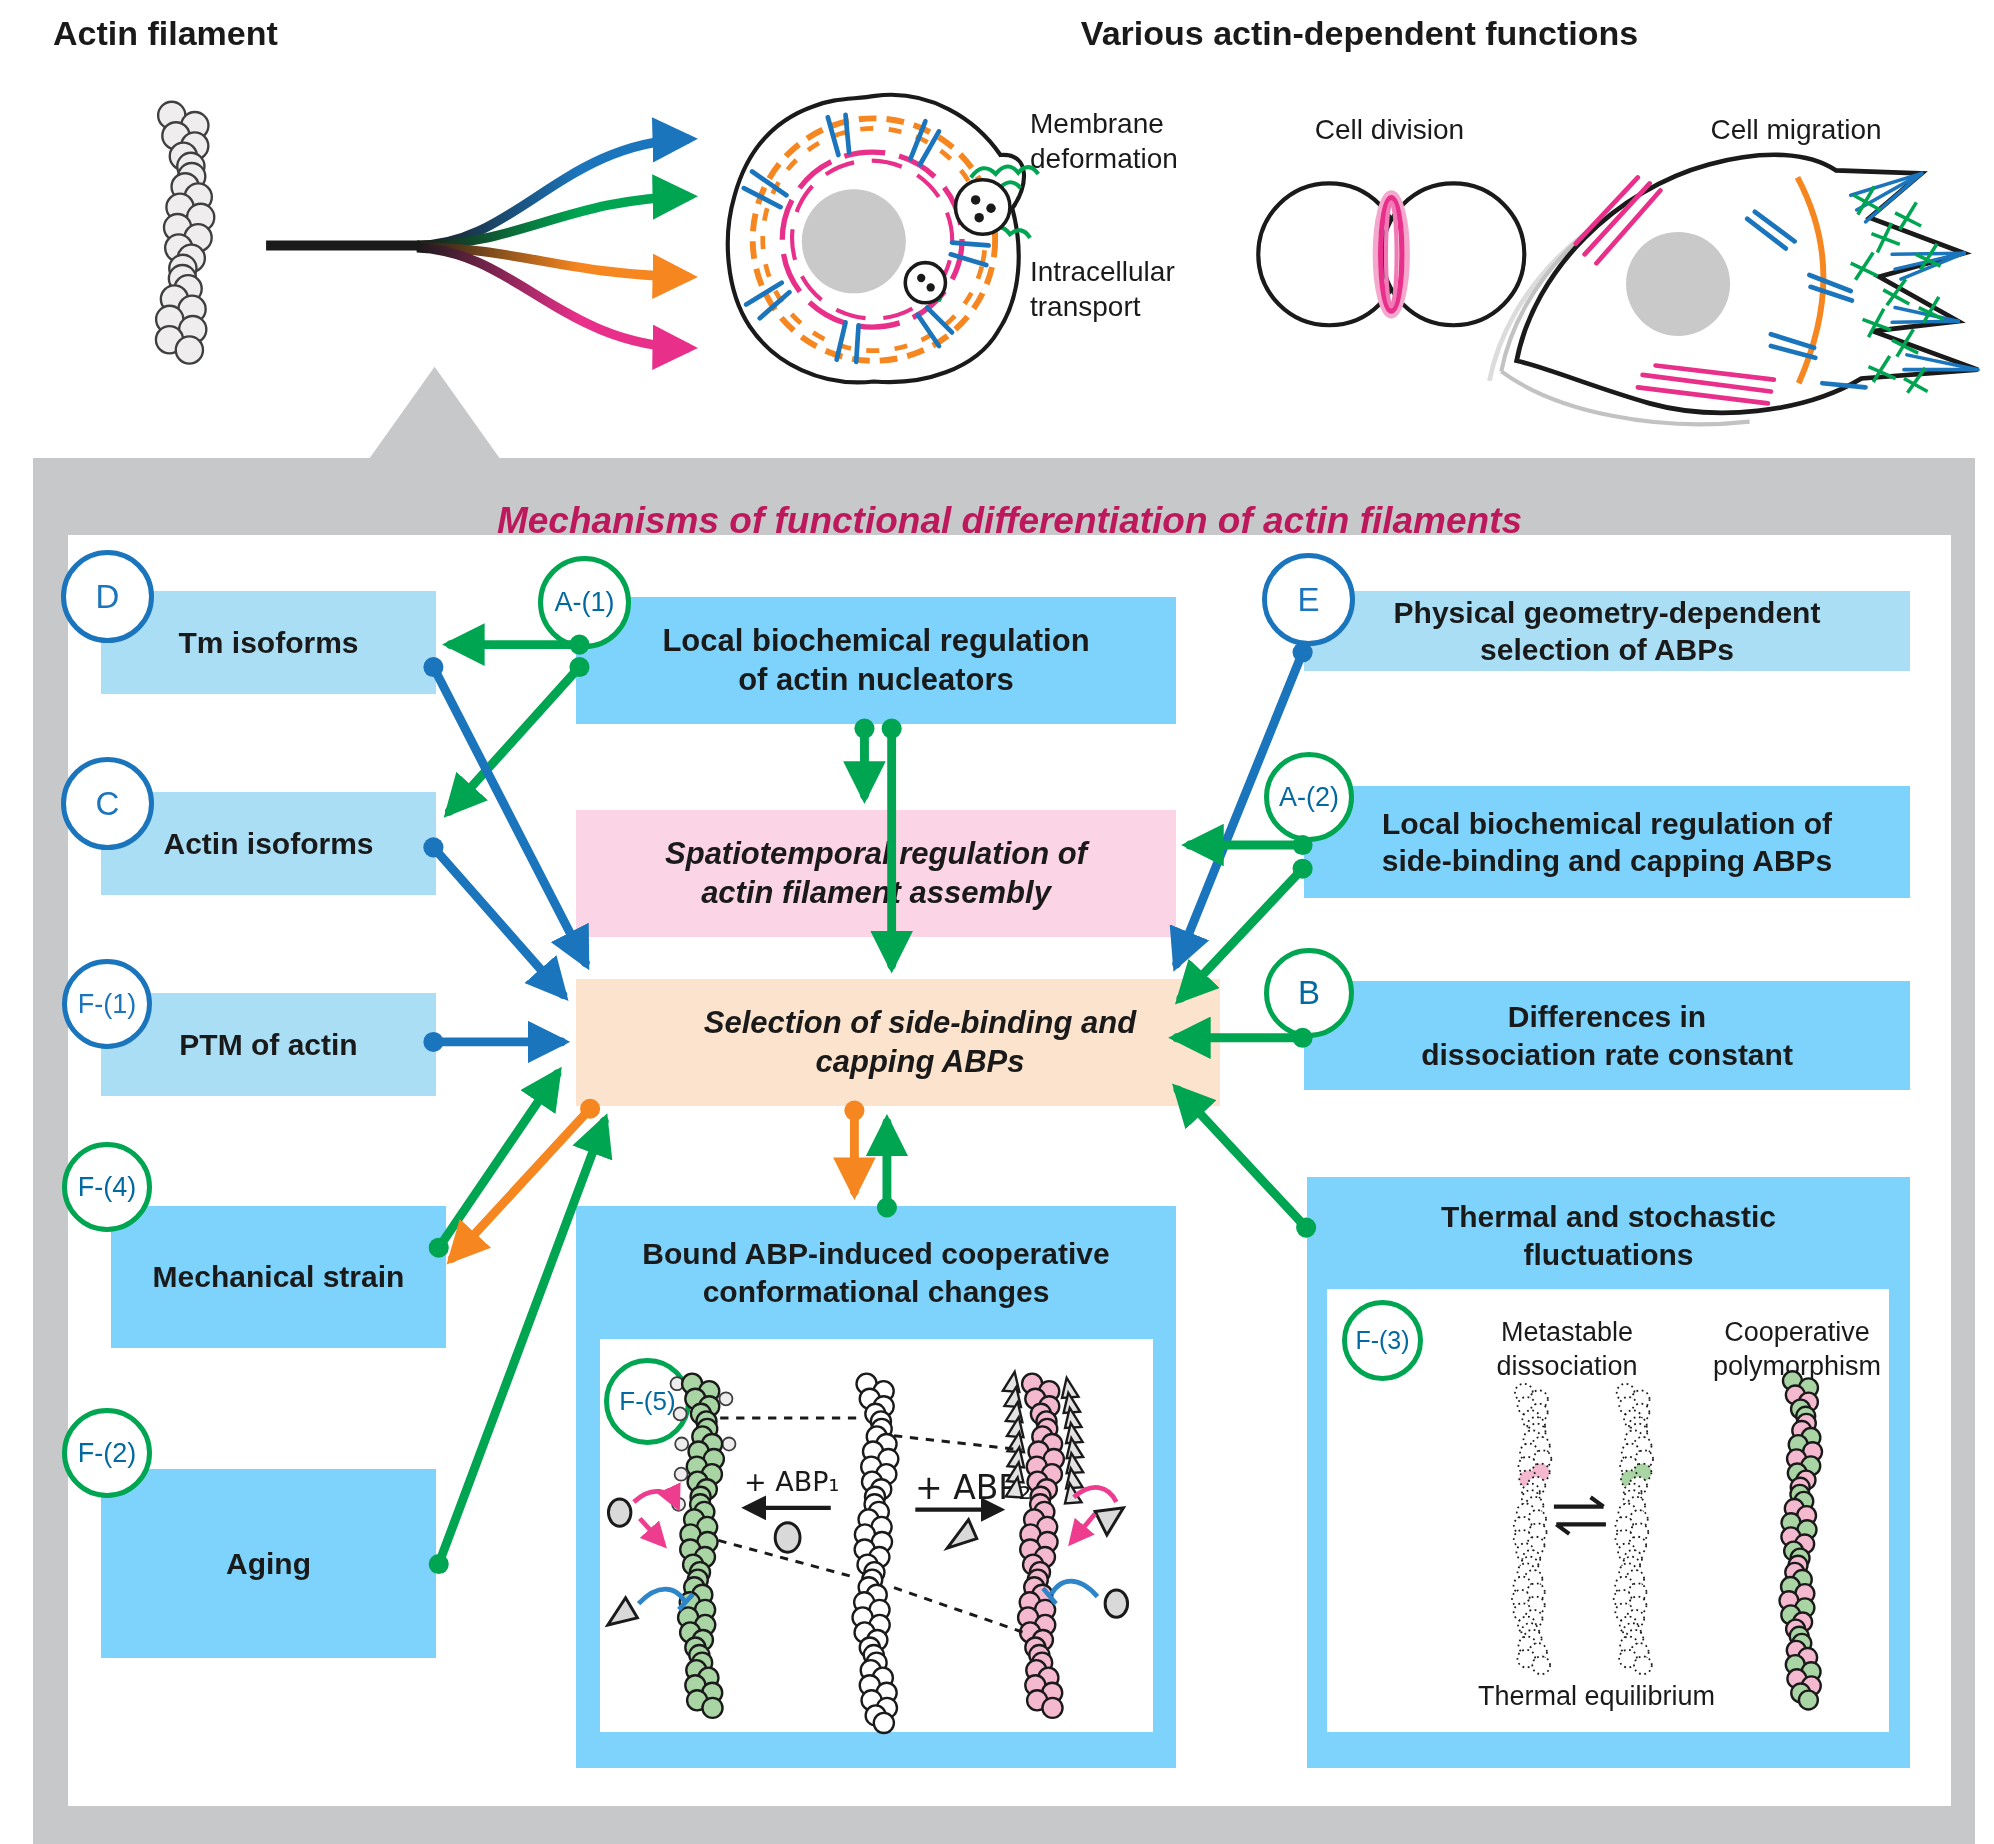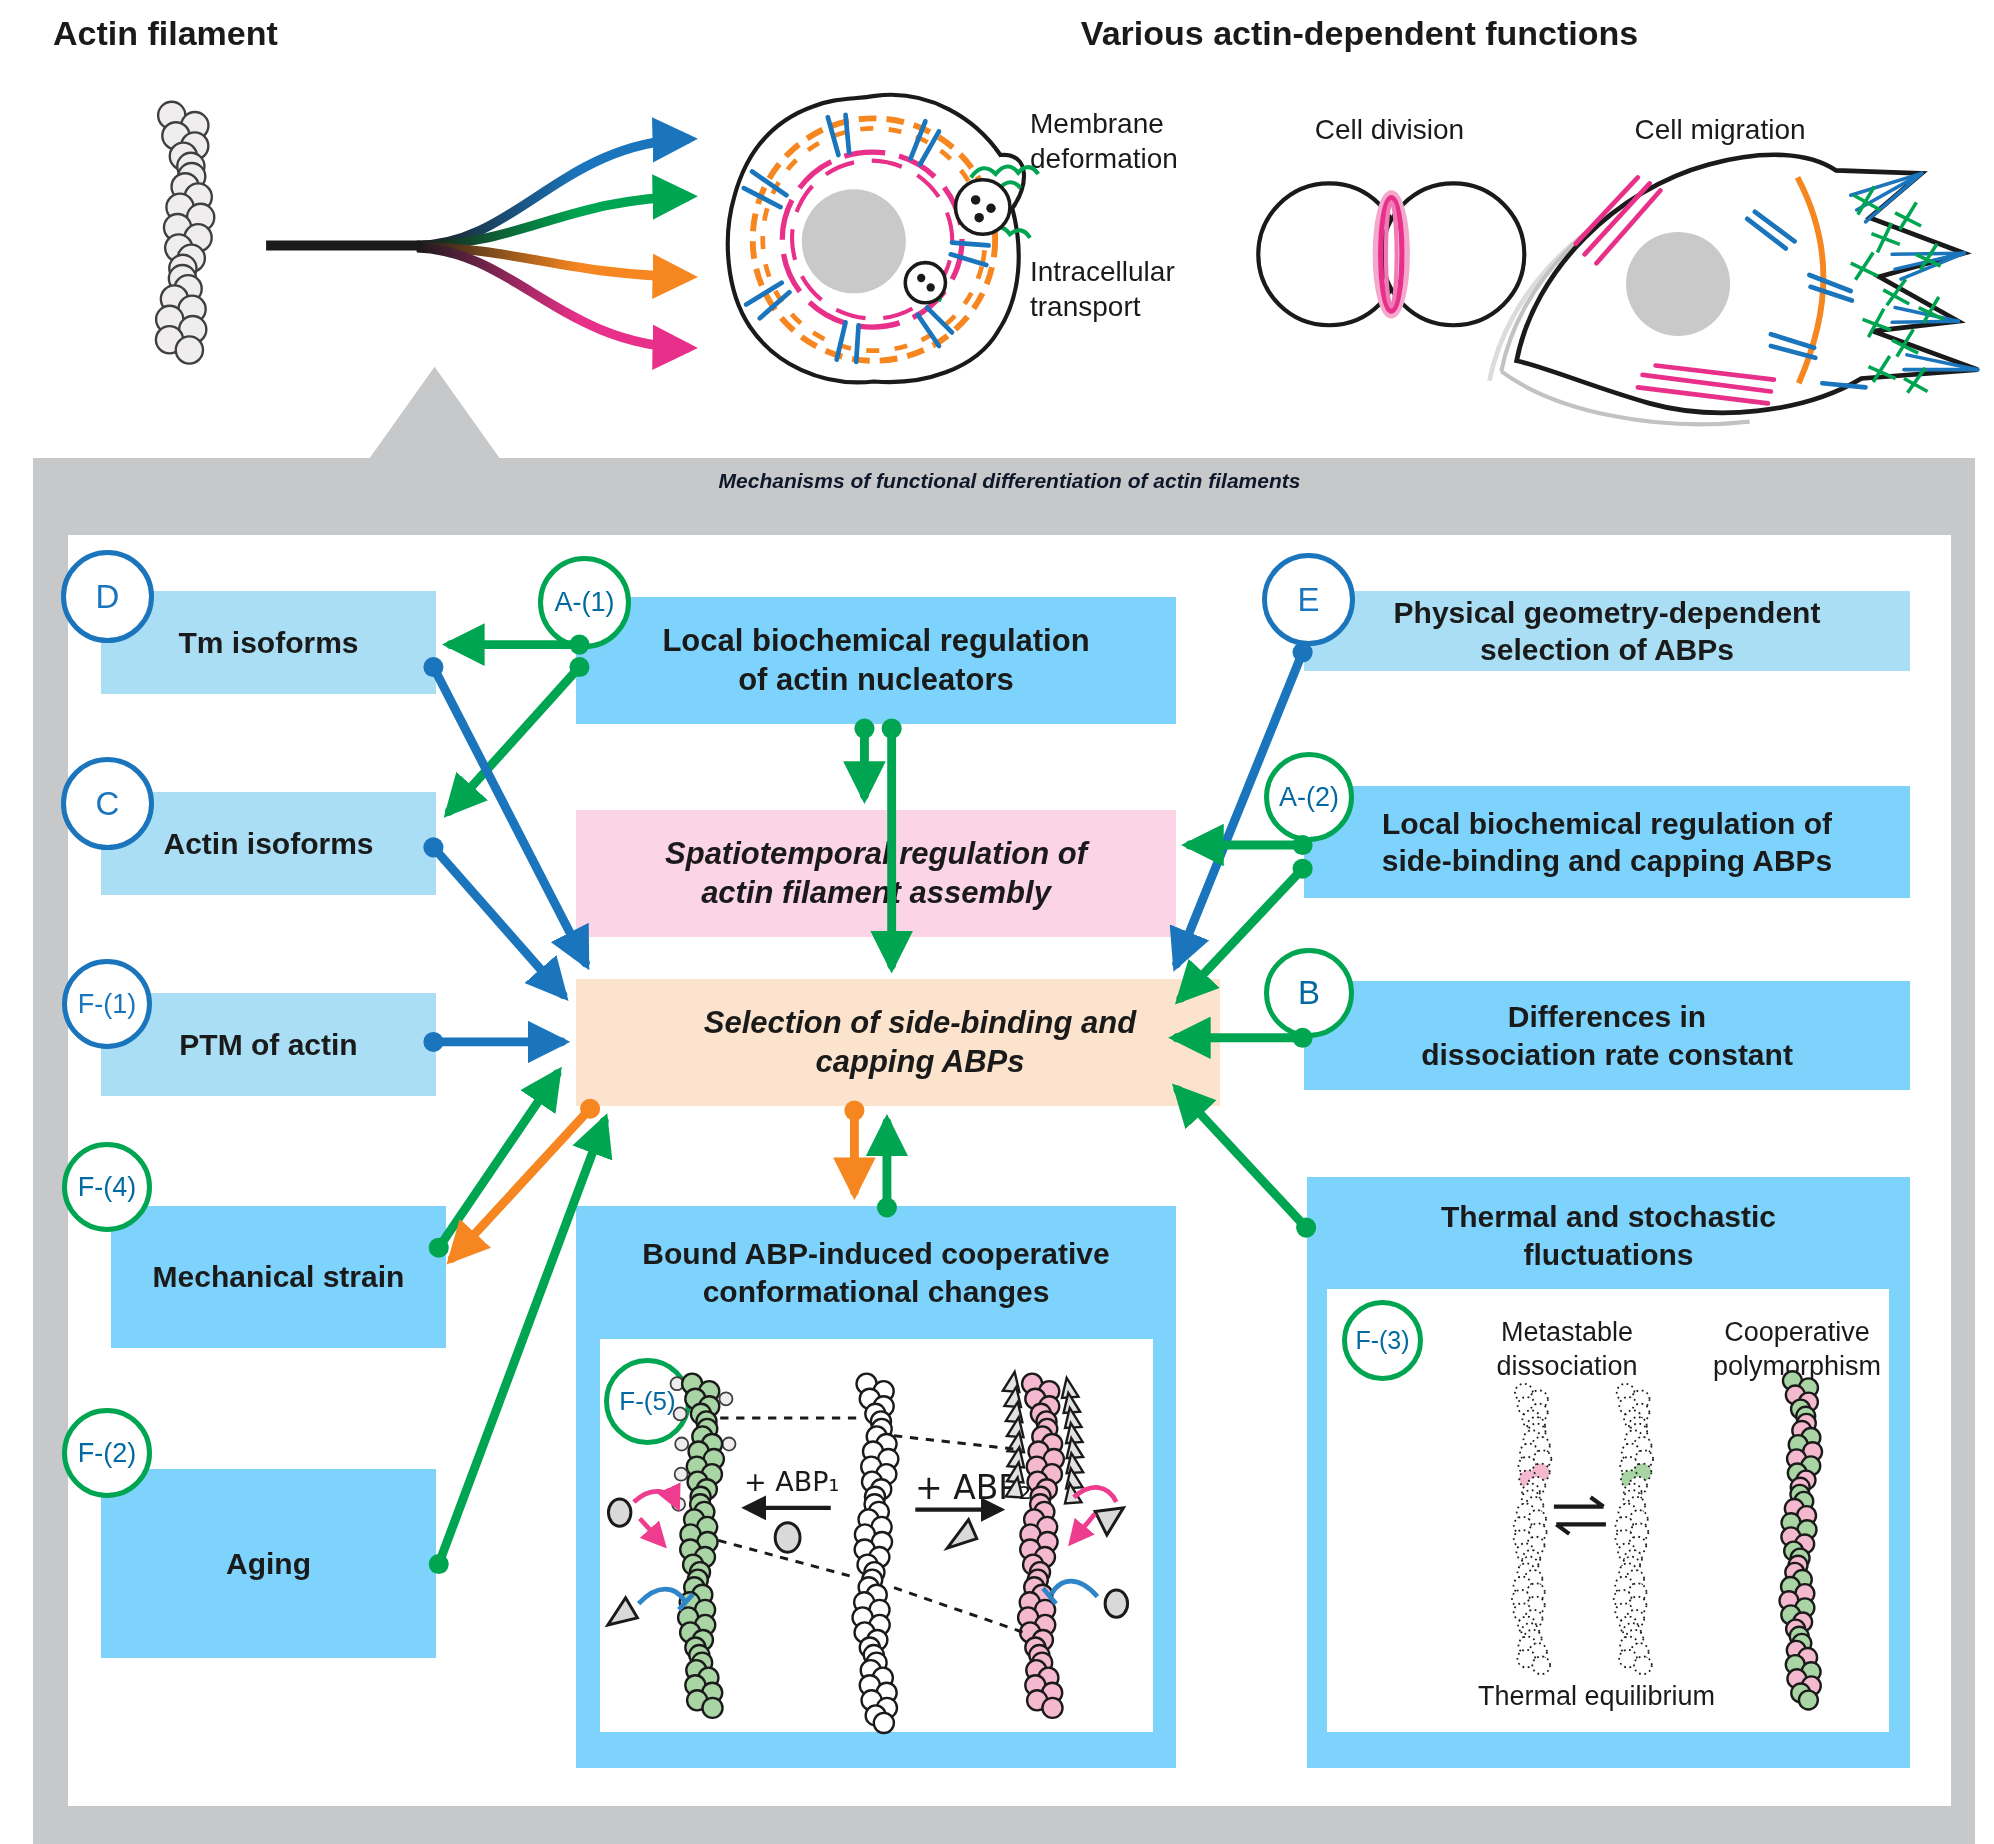--- a/index.html
+++ b/index.html
@@ -627,23 +627,23 @@
 
   <div class="layer3">
 
     <div class="lbl bold" style="left:53px;top:12px;font-size:34px;">Actin filament</div>
     <div class="lbl bold center" style="left:1064px;top:12px;width:591px;font-size:34px;">Various actin-dependent functions</div>
     <div class="lbl" style="left:1030px;top:106px;font-size:28px;">Membrane
 deformation</div>
     <div class="lbl" style="left:1030px;top:254px;font-size:28px;">Intracellular
 transport</div>
     <div class="lbl center" style="left:1271px;top:112px;width:237px;font-size:28px;">Cell division</div>
-    <div class="lbl center" style="left:1596px;top:112px;width:248px;font-size:28px;">Cell migration</div>
-
-    <div class="lbl bold center" style="left:68px;top:468px;width:1883px;font-size:21px;font-style:italic;color:#0f172a;">Mechanisms of functional differentiation of actin filaments</div>
+    <div class="lbl center" style="left:1672px;top:112px;width:248px;font-size:28px;">Cell migration</div>
+
+    <div class="lbl bold center" style="left:68px;top:498px;width:1883px;font-size:37px;font-style:italic;color:#be185d;">Mechanisms of functional differentiation of actin filaments</div>
 
     <div class="circ blue" style="left:61px;top:550px;width:83px;height:83px;font-size:33px;">
         <span>D</span>
       </div>
     <div class="circ blue" style="left:61px;top:757px;width:83px;height:83px;font-size:33px;">
         <span>C</span>
       </div>
     <div class="circ blue" style="left:62px;top:959px;width:80px;height:80px;font-size:27px;">
         <span>F-(1)</span>
       </div>

